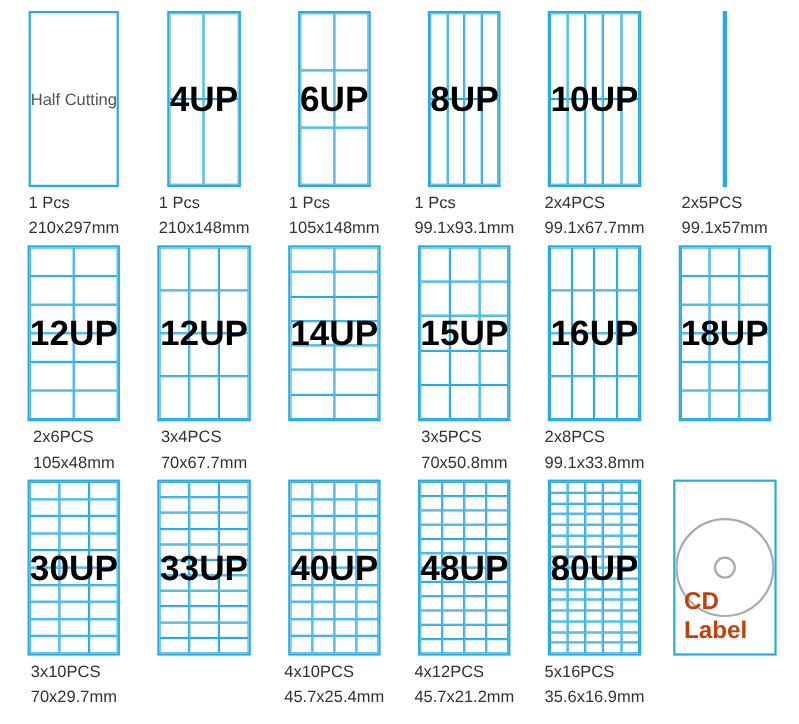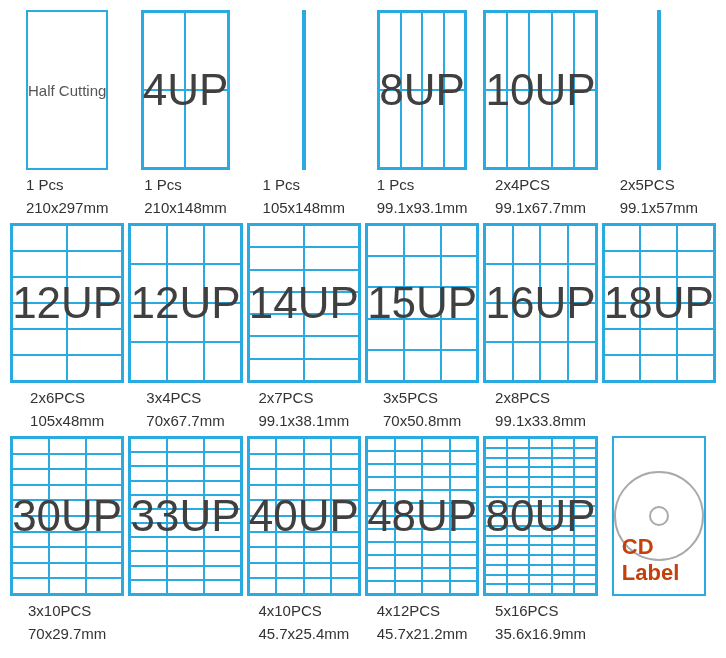--- a/index.html
+++ b/index.html
@@ -32,23 +32,23 @@
     }
     .inner-grid {
       position: absolute;
       top: 0; left: 0; right: 0; bottom: 0;
       display: grid;
     }
     .inner-cell {
       border: 1px solid #29abe2;
     }
     .up-label {
-      font-size: 44px;
-      font-weight: normal;
-      color: #404040;
+      font-size: 32px;
+      font-weight: bold;
+      color: #000000;
       z-index: 2;
       pointer-events: none;
     }
     .half-cutting-label {
       font-size: 15px;
       color: #555;
       z-index: 2;
       text-align: center;
       line-height: 1.4;
     }
@@ -114,20 +114,21 @@
     <div class="cell">
       <div class="label-box">
         <div class="inner-grid" style="grid-template-columns: repeat(2, 1fr); grid-template-rows: repeat(3, 1fr);">
           <div class="inner-cell"></div>
           <div class="inner-cell"></div>
           <div class="inner-cell"></div>
           <div class="inner-cell"></div>
           <div class="inner-cell"></div>
           <div class="inner-cell"></div>
         </div>
+        <span class="up-label">6UP</span>
       </div>
       <div class="info-text">1 Pcs<br>105x148mm</div>
     </div>
     <div class="cell">
       <div class="label-box">
         <div class="inner-grid" style="grid-template-columns: repeat(4, 1fr); grid-template-rows: repeat(2, 1fr);">
           <div class="inner-cell"></div>
           <div class="inner-cell"></div>
           <div class="inner-cell"></div>
           <div class="inner-cell"></div>
@@ -215,21 +216,20 @@
           <div class="inner-cell"></div>
           <div class="inner-cell"></div>
           <div class="inner-cell"></div>
           <div class="inner-cell"></div>
           <div class="inner-cell"></div>
           <div class="inner-cell"></div>
           <div class="inner-cell"></div>
         </div>
         <span class="up-label">14UP</span>
       </div>
-      <div class="info-text">2x7PCS<br>99.1x38.1mm</div>
     </div>
     <div class="cell">
       <div class="label-box">
         <div class="inner-grid" style="grid-template-columns: repeat(3, 1fr); grid-template-rows: repeat(5, 1fr);">
           <div class="inner-cell"></div>
           <div class="inner-cell"></div>
           <div class="inner-cell"></div>
           <div class="inner-cell"></div>
           <div class="inner-cell"></div>
           <div class="inner-cell"></div>

